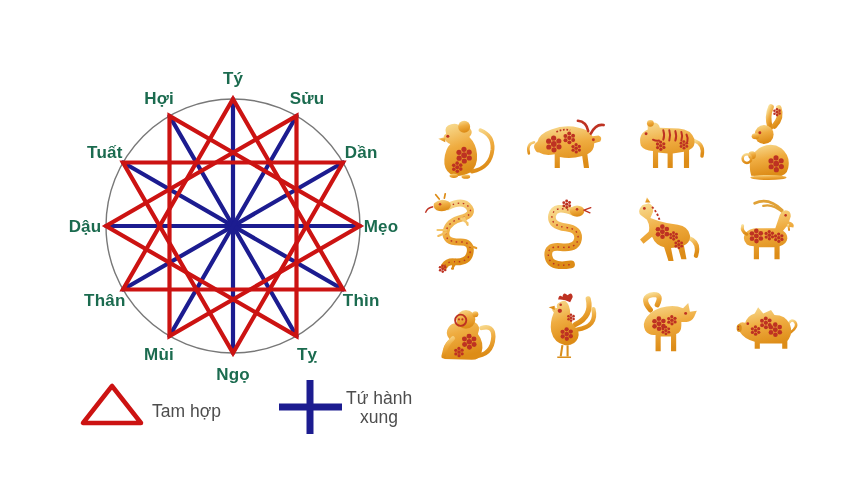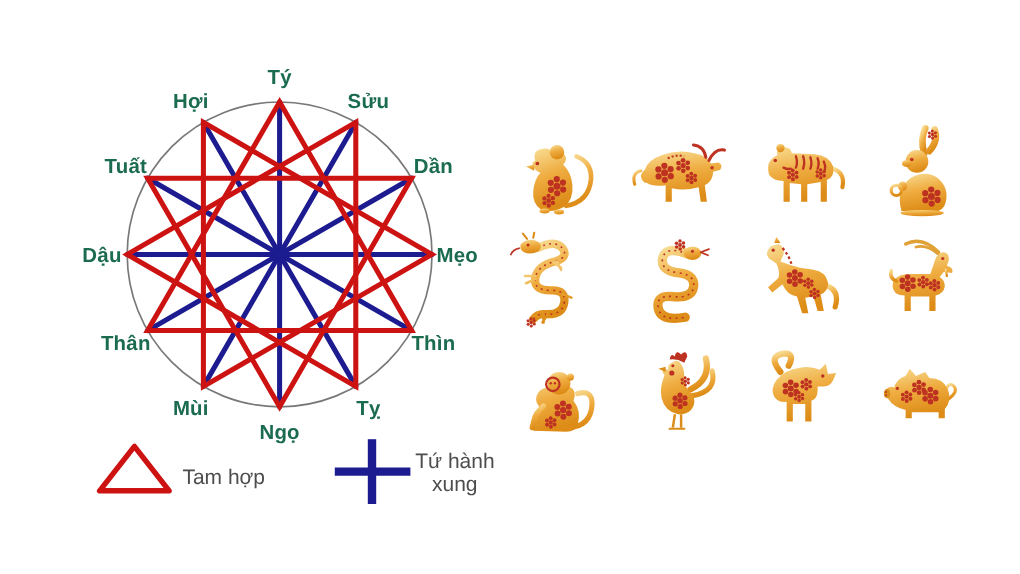--- a/index.html
+++ b/index.html
@@ -1,21 +1,21 @@
 <!DOCTYPE html>
 <html><head>
 <meta charset="utf-8">
 <style>
   html,body{margin:0;padding:0;}
   body{
     width:850px;height:478px;position:relative;overflow:hidden;
     background:#ffffff;
     font-family:"Liberation Sans", sans-serif;
   }
-  #diagram-panel{position:absolute;left:0;top:0;width:430px;height:346px;}
+  #diagram-panel{position:absolute;left:0;top:14px;width:430px;height:346px;}
   #zodiac-svg text{font-family:"Liberation Sans", sans-serif;}
   #sign-labels text{font-weight:bold;letter-spacing:0.2px;}
   #animal-grid{
     position:absolute;left:415px;top:98px;
     display:grid;grid-template-columns:repeat(4,100px);grid-auto-rows:92px;
   }
   .cell{display:flex;align-items:center;justify-content:center;}
   .cell svg{display:block;}
 </style>
 </head>

